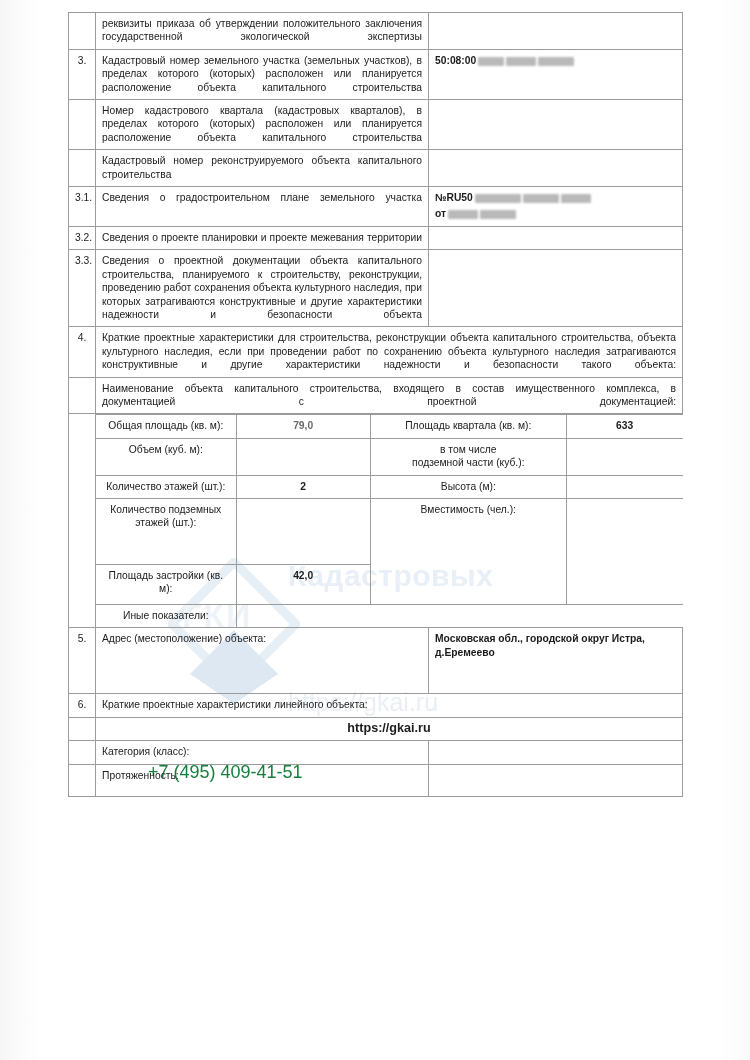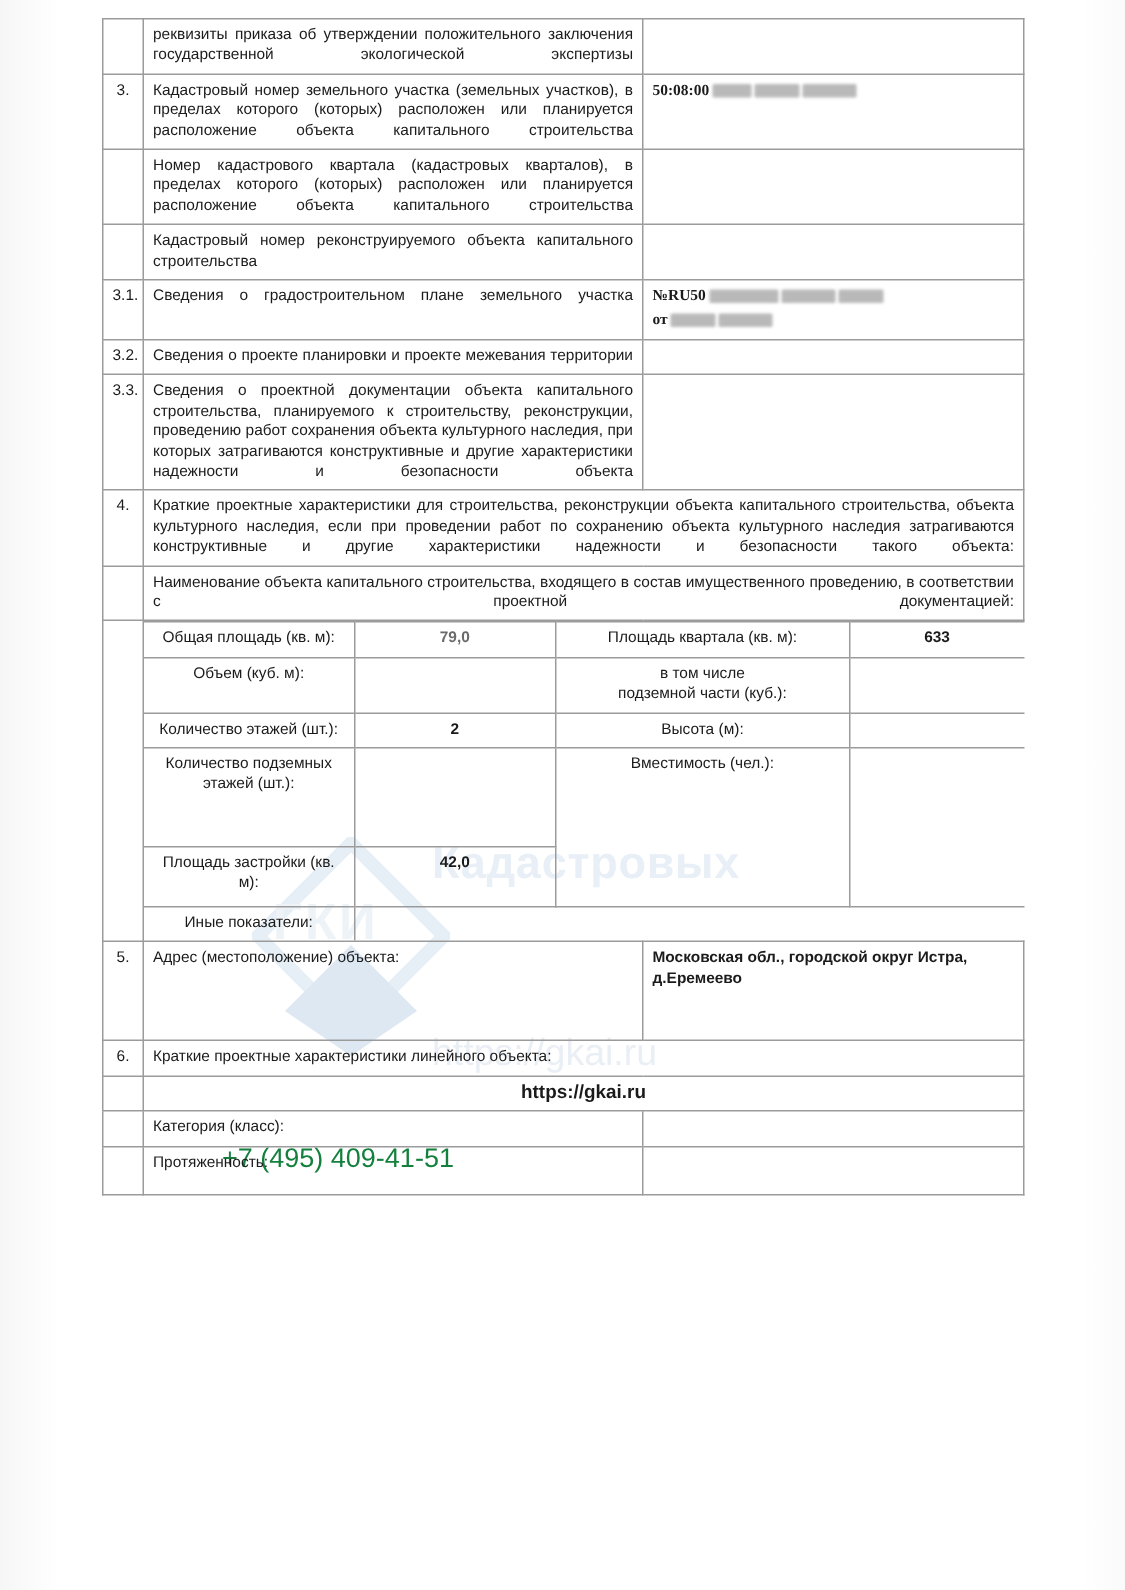--- a/index.html
+++ b/index.html
@@ -119,21 +119,21 @@
     width: 27px;
     text-align: center;
     padding-top: 5px;
     white-space: nowrap;
   }
   .lbl { text-align: justify; text-align-last: justify; }
   .lbl-left { text-align: center; text-align-last: left; }
   .val { font-weight: 700; }
   .val-norm { font-weight: 700; }
   .bold { font-weight: 700; }
-  .nowrap { white-space: nowrap; font-family: Liberation Serif, serif; }
+  .nowrap { white-space: nowrap; }
 
   
   .redact {
     display: inline-block;
     height: 9px;
     background: #b9b9b9;
     vertical-align: middle;
     margin-left: 2px;
     filter: blur(1.2px);
     border-radius: 1px;
@@ -245,21 +245,21 @@
         <td></td>
       </tr>
 
       <tr>
         <td class="num">4.</td>
         <td class="lbl" colspan="2">Краткие проектные характеристики для строительства, реконструкции объекта капитального строительства, объекта культурного наследия, если при проведении работ по сохранению объекта культурного наследия затрагиваются конструктивные и другие характеристики надежности и безопасности такого объекта:</td>
       </tr>
 
       <tr>
         <td class="num"></td>
-        <td class="lbl" colspan="2">Наименование объекта капитального строительства, входящего в состав имущественного проведению, в соответствии с проектной документацией:</td>
+        <td class="lbl" colspan="2">Наименование объекта капитального строительства, входящего в состав имущественного комплекса, в документацией с проектной документацией:</td>
       </tr>
 
       <tr>
         <td class="num"></td>
         <td class="no-pad" colspan="2">
           <table class="nested">
             <colgroup>
               <col style="width:140px">
               <col style="width:134px">
               <col style="width:196px">

